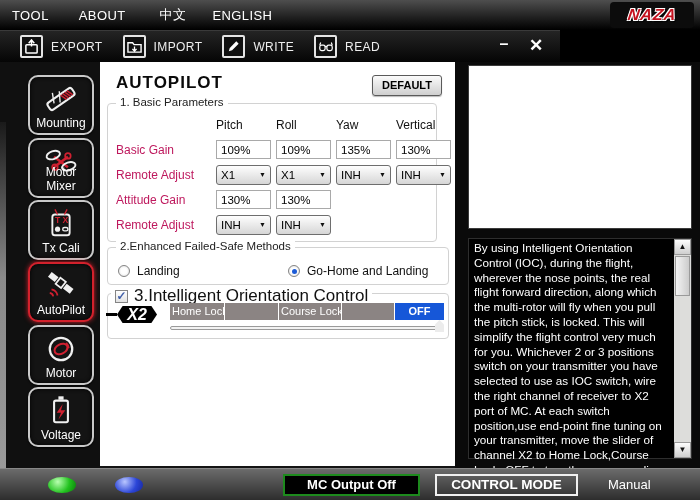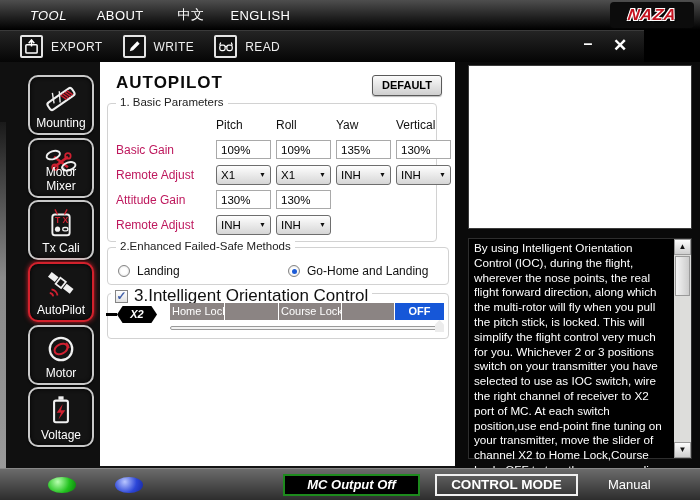--- a/index.html
+++ b/index.html
@@ -4,28 +4,28 @@
 <style>
   * { margin:0; padding:0; box-sizing:border-box; }
   html,body { background:#222; }
   body { font-family:"Liberation Sans", sans-serif; }
   .window { position:relative; width:700px; height:500px; background:#000; overflow:hidden; }
 
   
   .menubar { position:absolute; left:0; top:0; width:700px; height:30px;
     background:linear-gradient(#4e4e4e,#222 55%,#000); display:flex; align-items:center; }
   .menu-item { color:#fff; font-size:13px; letter-spacing:.4px; cursor:default; }
-  .mi-tool{margin-left:30px;font-style:italic;} .mi-about{margin-left:30px;} .mi-cn{margin-left:34px;} .mi-en{margin-left:26px;}
+  .mi-tool{margin-left:12px;} .mi-about{margin-left:30px;} .mi-cn{margin-left:34px;} .mi-en{margin-left:26px;}
   .logo { position:absolute; right:6px; top:2px; width:84px; height:26px; background:#0c0c0c;
     border-radius:4px; display:flex; align-items:center; justify-content:center; }
   .logo span { font-style:italic; font-weight:900; font-size:16px; color:#c41320; letter-spacing:1px;
     transform:skew(-8deg); text-shadow:-1px -1px 0 #fff,1px -1px 0 #fff,-1px 1px 0 #fff,1px 1px 0 #fff,2px 2px 1px #000; }
 
   
-  .toolbar { position:absolute; left:0; top:30px; width:644px; height:32px;
+  .toolbar { position:absolute; left:0; top:30px; width:560px; height:32px;
     background:linear-gradient(#242424,#050505); border-top:1px solid #3a3a3a; display:flex; align-items:center; }
   .tb-group { display:flex; align-items:center; margin-left:20px; }
   .tb-icon { width:23px; height:23px; border:2px solid #e4e4e4; border-radius:2px; background:#101010;
     display:flex; align-items:center; justify-content:center; }
   .tb-label { color:#eee; font-size:12px; margin-left:8px; letter-spacing:.4px; }
   .win-btn { position:absolute; top:4px; color:#fff; font-weight:bold; font-size:16px; width:24px; text-align:center; cursor:default; }
   .btn-min { right:44px; } .btn-close { right:12px; font-size:17px; }
 
   
   .workspace { position:absolute; left:0; top:62px; width:700px; height:406px; background:#141414; }
@@ -75,21 +75,21 @@
 
   .fs3 .legend { display:flex; align-items:center; left:3px; }
   .checkbox { width:13px; height:13px; border:1px solid #848484; background:linear-gradient(#fff,#e2e2e2);
     display:inline-flex; align-items:center; justify-content:center; cursor:pointer; }
   .checkbox span { color:#3f5ea8; font-size:12px; font-weight:bold; line-height:10px; }
   .ioc-label { font-size:17px; color:#111; margin-left:6px; }
 
   .x2-wrap { position:absolute; left:-2px; top:12px; display:flex; align-items:center; }
   .x2-line { width:11px; height:3px; background:#000; }
   .x2-badge { width:40px; height:17px; background:#000; color:#fff; font-weight:bold; font-style:italic;
-    font-size:11px; text-align:center; line-height:17px;
+    font-size:16px; text-align:center; line-height:17px;
     clip-path:polygon(14% 0,86% 0,100% 50%,86% 100%,14% 100%,0 50%); }
 
   .seg-bar { position:absolute; left:62px; top:9px; height:17px; display:flex; }
   .seg { background:#8b8483; color:#fff; font-size:11px; line-height:17px; border-right:1px solid #fff;
     overflow:hidden; white-space:nowrap; padding-left:2px; }
   .seg.s1{width:55px;} .seg.s2{width:54px;} .seg.s3{width:63px;} .seg.s4{width:53px;}
   .seg.s5{width:49px; border-right:none; text-align:center; padding-left:0; font-weight:bold;}
   .seg.active { background:#1657d8; }
 
   .ioc-slider { position:absolute; left:62px; top:29px; width:274px; height:10px; }
@@ -112,21 +112,21 @@
   .sb-thumb { position:absolute; left:1px; top:17px; width:15px; height:40px;
     background:linear-gradient(90deg,#f4f4f4,#cccccc); border:1px solid #9a9a9a; cursor:grab; }
 
   
   .statusbar { position:absolute; left:0; top:468px; width:700px; height:32px;
     background:linear-gradient(#6b6b6b,#2d2d2d); border-top:1px solid #888; }
   .led { position:absolute; top:8px; width:28px; height:16px; border-radius:50%; }
   .led-green { left:48px; background:radial-gradient(circle at 35% 30%, #b8ffb0, #21c21e 55%, #0a7a0a); }
   .led-blue { left:115px; background:radial-gradient(circle at 35% 30%, #b9c6ff, #2c46d8 55%, #16259a); }
   .mc-box { position:absolute; left:283px; top:5px; width:137px; height:22px; background:#000;
-    border:2px solid #1d8a1d; color:#fff; font-weight:bold; font-size:13px; text-align:center; line-height:18px;font-style:italic; }
+    border:2px solid #1d8a1d; color:#fff; font-weight:bold; font-size:13px; text-align:center; line-height:18px; }
   .cm-box { position:absolute; left:435px; top:5px; width:143px; height:22px; background:transparent;
     border:2px solid #f0f0f0; color:#fff; font-weight:bold; font-size:13.5px; text-align:center; line-height:18px; }
   .cm-value { position:absolute; left:608px; top:8px; color:#fff; font-size:13px; }
 
   svg { display:block; }
 </style>
 </head>
 <body>
 
 <div class="window">
@@ -143,20 +143,29 @@
 
   <div class="toolbar">
     <div class="tb-group">
       <span class="tb-icon">
         <svg width="15" height="15" viewBox="0 0 16 16">
             <rect x="2" y="6" width="12" height="9" rx="1" fill="none" stroke="#fff" stroke-width="1.6"></rect>
             <path d="M8 1 v7 M5 4.5 L8 1 l3 3.5" stroke="#fff" stroke-width="1.6" fill="none"></path>
           </svg>
       </span>
       <span class="tb-label">EXPORT</span>
+    </div>
+    <div class="tb-group">
+      <span class="tb-icon">
+        <svg width="15" height="15" viewBox="0 0 16 16">
+            <path d="M1 4 h5 l1.5 2 H15 v8 H1 z" fill="none" stroke="#fff" stroke-width="1.5"></path>
+            <path d="M8 13 v-5 M5.8 10.5 L8 13 l2.2-2.5" stroke="#fff" stroke-width="1.4" fill="none"></path>
+          </svg>
+      </span>
+      <span class="tb-label">IMPORT</span>
     </div>
     <div class="tb-group">
       <span class="tb-icon">
         <svg width="15" height="15" viewBox="0 0 16 16">
             <path d="M3 13 l1-3.5 7-7 2.5 2.5 -7 7 z" fill="#fff"></path>
           </svg>
       </span>
       <span class="tb-label">WRITE</span>
     </div>
     <div class="tb-group">

